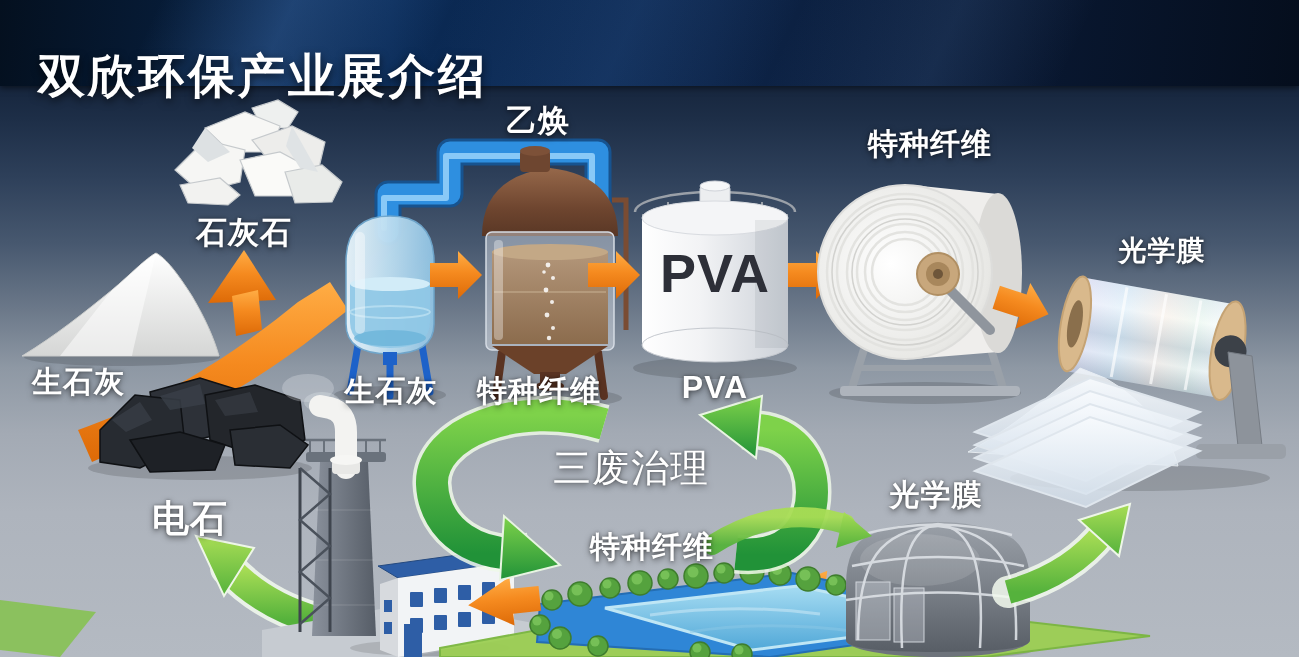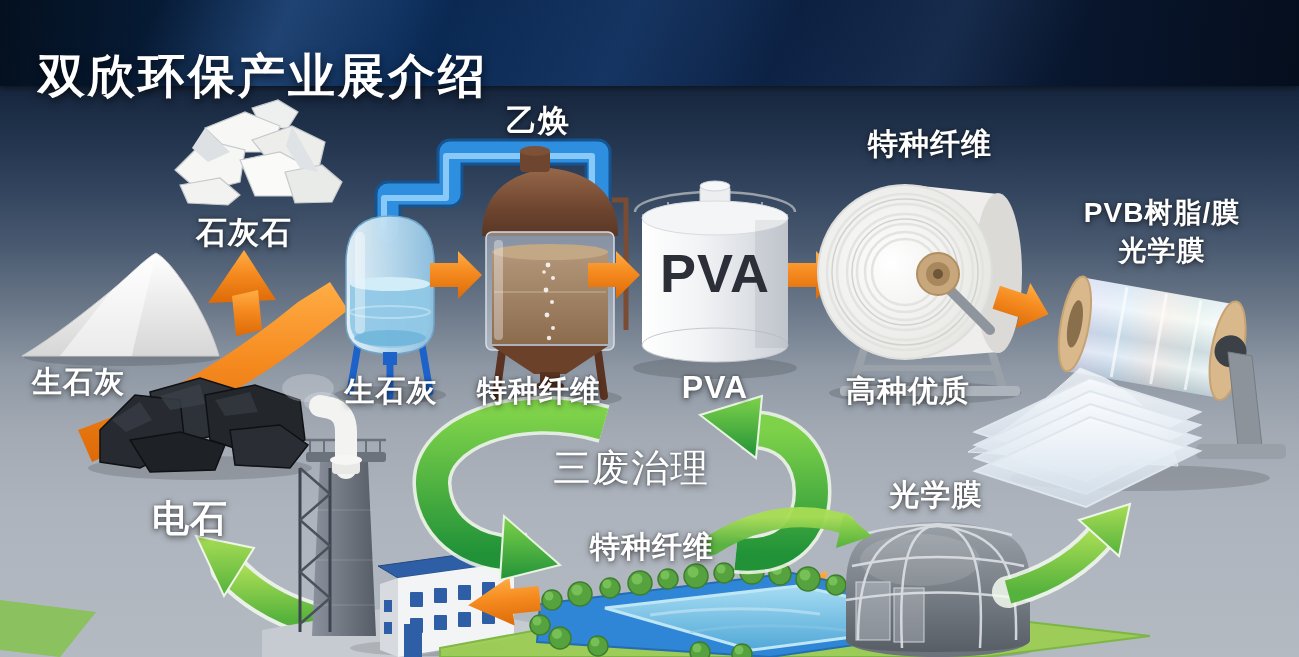--- a/index.html
+++ b/index.html
@@ -449,25 +449,23 @@
 
     <g>
       <path d="M712,545 C755,518 800,510 845,524" fill="none" stroke="url(#limeG)" stroke-width="20" stroke-linecap="round" opacity=".95"></path>
       <polygon points="872,536 836,548 844,512" fill="url(#limeG)"></polygon>
     </g>
   </svg>
 
   <div class="lbl ctr" style="left:496px;top:100px;width:84px;font-size:31px">乙焕</div>
   <div class="lbl" style="left:196px;top:212px;font-size:31px">石灰石</div>
   <div class="lbl ctr" style="left:856px;top:124px;width:148px;font-size:30px">特种纤维</div>
-  <div class="lbl ctr" style="left:1060px;top:194px;width:204px;font-size:28px">PVB树脂/膜</div>
   <div class="lbl ctr" style="left:1060px;top:232px;width:204px;font-size:28px">光学膜</div>
   <div class="lbl" style="left:32px;top:362px;font-size:30px">生石灰</div>
   <div class="lbl ctr" style="left:340px;top:371px;width:102px;font-size:30px">生石灰</div>
   <div class="lbl ctr" style="left:470px;top:371px;width:138px;font-size:30px">特种纤维</div>
   <div class="lbl ctr" style="left:666px;top:369px;width:98px;font-size:32px">PVA</div>
-  <div class="lbl ctr" style="left:834px;top:371px;width:148px;font-size:30px">高种优质</div>
   <div class="lbl" style="left:152px;top:494px;font-size:37px">电石</div>
   <div class="lbl ctr" style="left:536px;top:443px;width:190px;font-size:38px;font-weight:400">三废治理</div>
   <div class="lbl ctr" style="left:578px;top:527px;width:148px;font-size:30px">特种纤维</div>
   <div class="lbl ctr" style="left:880px;top:475px;width:112px;font-size:30px">光学膜</div>
   <div class="lbl lbl--dark ctr" style="left:655px;top:242px;width:120px;font-size:54px">PVA</div>
 </div>
 
 </body></html>

